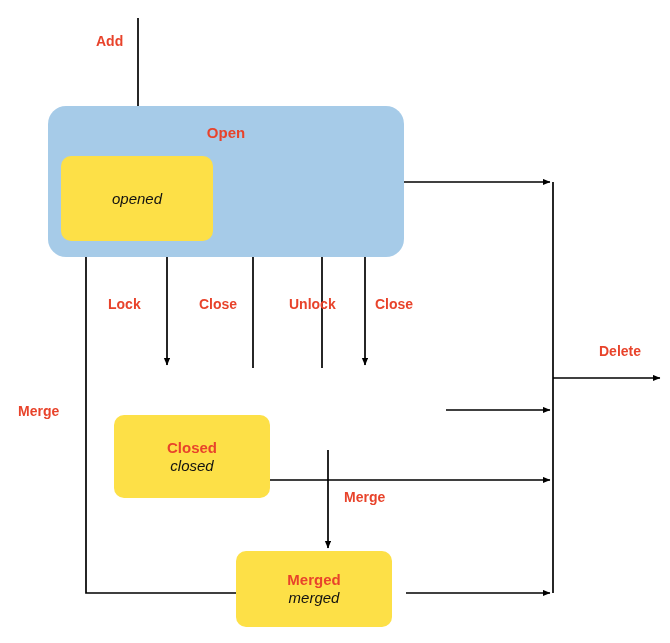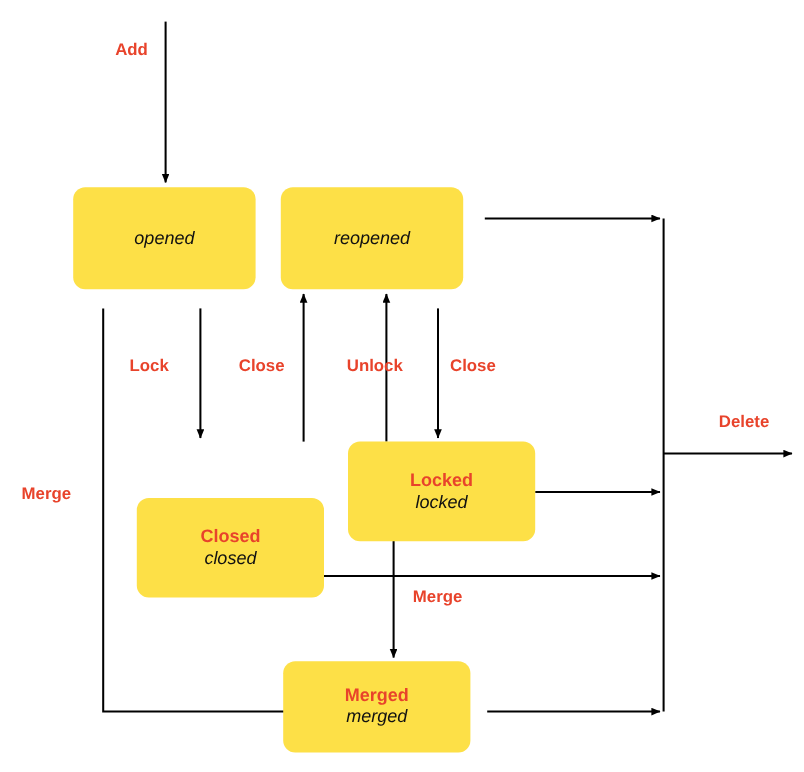--- a/index.html
+++ b/index.html
@@ -62,38 +62,34 @@
       <path d="M446,410 L550,410" marker-end="url(#ah)"></path>
 
       <path d="M406,593 L550,593" marker-end="url(#ah)"></path>
 
       <path d="M553,182 L553,593"></path>
 
       <path d="M553,378 L660,378" marker-end="url(#ah)"></path>
     </g>
   </svg>
 
+  <div class="node group-open" style="left:48px;top:106px;width:356px;height:151px;">
+    <div class="group-title">Open</div>
+  </div>
 
   <div class="node state plain" style="left:61px;top:156px;width:152px;height:85px;">
     <div class="svalue">opened</div>
   </div>
 
-  <div class="node state plain" style="left:234px;top:156px;width:152px;height:85px;">
-    <div class="svalue">reopened</div>
-  </div>
 
   <div class="node state" style="left:114px;top:368px;width:156px;height:83px;margin-top:47px;">
     <div class="sname">Closed</div>
     <div class="svalue">closed</div>
   </div>
 
-  <div class="node state" style="left:290px;top:368px;width:156px;height:83px;">
-    <div class="sname">Locked</div>
-    <div class="svalue">locked</div>
-  </div>
 
   <div class="node state" style="left:236px;top:551px;width:156px;height:76px;">
     <div class="sname">Merged</div>
     <div class="svalue">merged</div>
   </div>
 
   <div class="edge-label" style="left:96px;top:33px;">Add</div>
 
   <div class="edge-label" style="left:108px;top:296px;">Lock</div>
 

